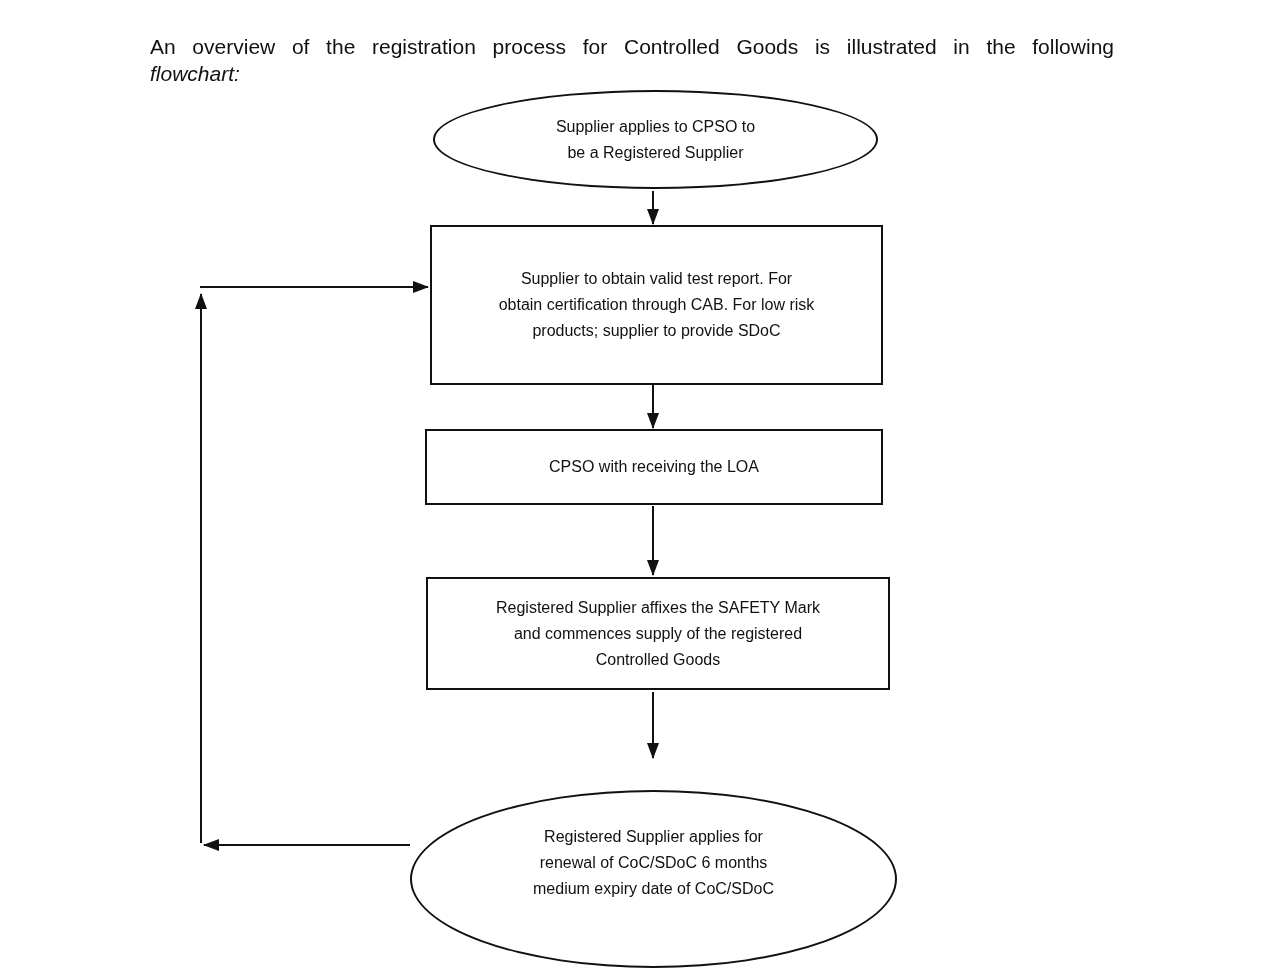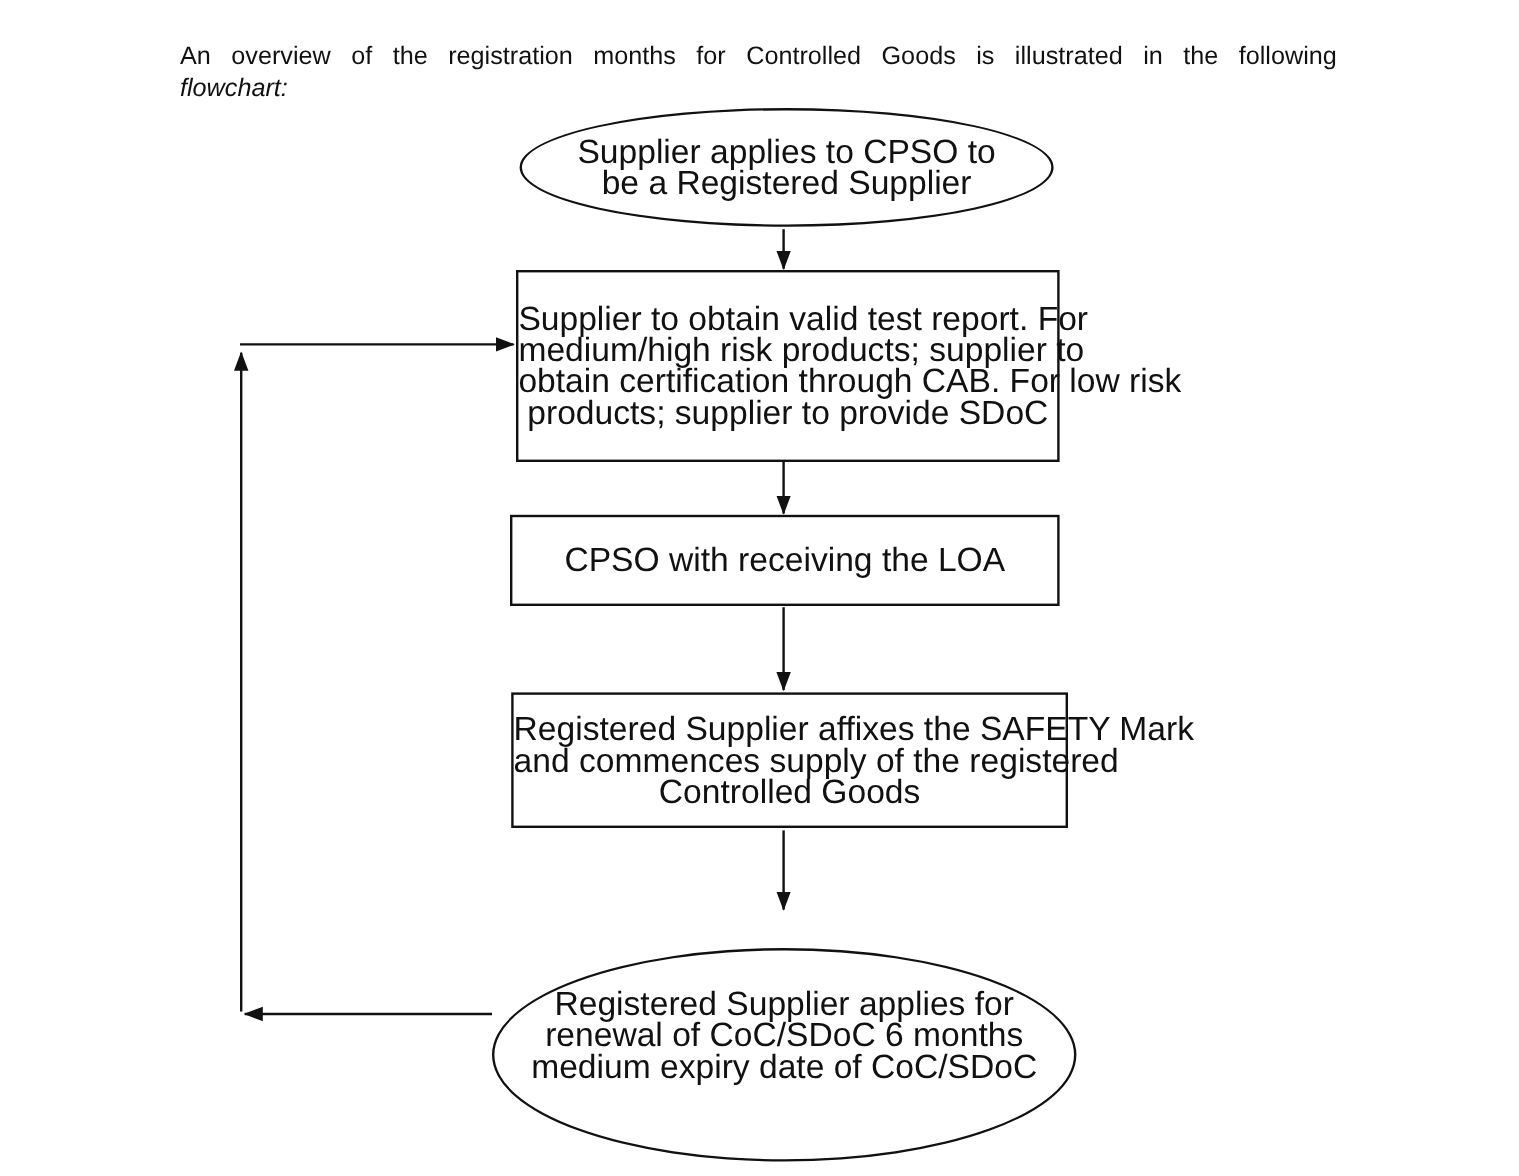--- a/index.html
+++ b/index.html
@@ -30,21 +30,21 @@
   .intro-line-2 { display: block; text-align: left; font-style: italic; }
 
   .node {
     position: absolute;
     box-sizing: border-box;
     border: 2px solid #111111;
     background: #ffffff;
     display: flex;
     align-items: center;
     justify-content: center;
-    font-size: 28px;
+    font-size: 16px;
     line-height: 26px;
     text-align: center;
   }
   .ellipse { border-radius: 50%; }
   .node .txt { width: 100%; }
   .node .txt div { white-space: nowrap; }
 
   #node-start    { left: 433px; top: 90px;  width: 445px; height: 99px;  }
   #node-test     { left: 430px; top: 225px; width: 453px; height: 160px; }
   #node-register { left: 425px; top: 429px; width: 458px; height: 76px;  }
@@ -64,21 +64,21 @@
     stroke-width: 2;
     fill: none;
   }
 </style>
 </head>
 <body>
 
 <div class="canvas">
 
   <p class="intro">
-    <span class="intro-line-1">An overview of the registration months for Controlled Goods is illustrated in the following</span>
+    <span class="intro-line-1">An overview of the registration process for Controlled Goods is illustrated in the following</span>
     <span class="intro-line-2">flowchart:</span>
   </p>
 
   <svg class="connectors" viewBox="0 0 1266 980">
     <defs>
       <marker id="arrow" markerWidth="9" markerHeight="8" refX="7.5" refY="3" orient="auto" markerUnits="strokeWidth">
         <path d="M0,0 L8,3 L0,6 Z" fill="#111111"></path>
       </marker>
     </defs>
     <path class="line" d="M653,191 L653,224" marker-end="url(#arrow)"></path>
@@ -93,21 +93,20 @@
   <div class="node ellipse" id="node-start">
     <div class="txt">
         <div>Supplier applies to CPSO to</div>
         <div>be a Registered Supplier</div>
       </div>
   </div>
 
   <div class="node rect" id="node-test">
     <div class="txt">
         <div>Supplier to obtain valid test report. For</div>
-        <div>medium/high risk products; supplier to</div>
         <div>obtain certification through CAB. For low risk</div>
         <div>products; supplier to provide SDoC</div>
       </div>
   </div>
 
   <div class="node rect" id="node-register">
     <div class="txt">
         <div>CPSO with receiving the LOA</div>
       </div>
   </div>

